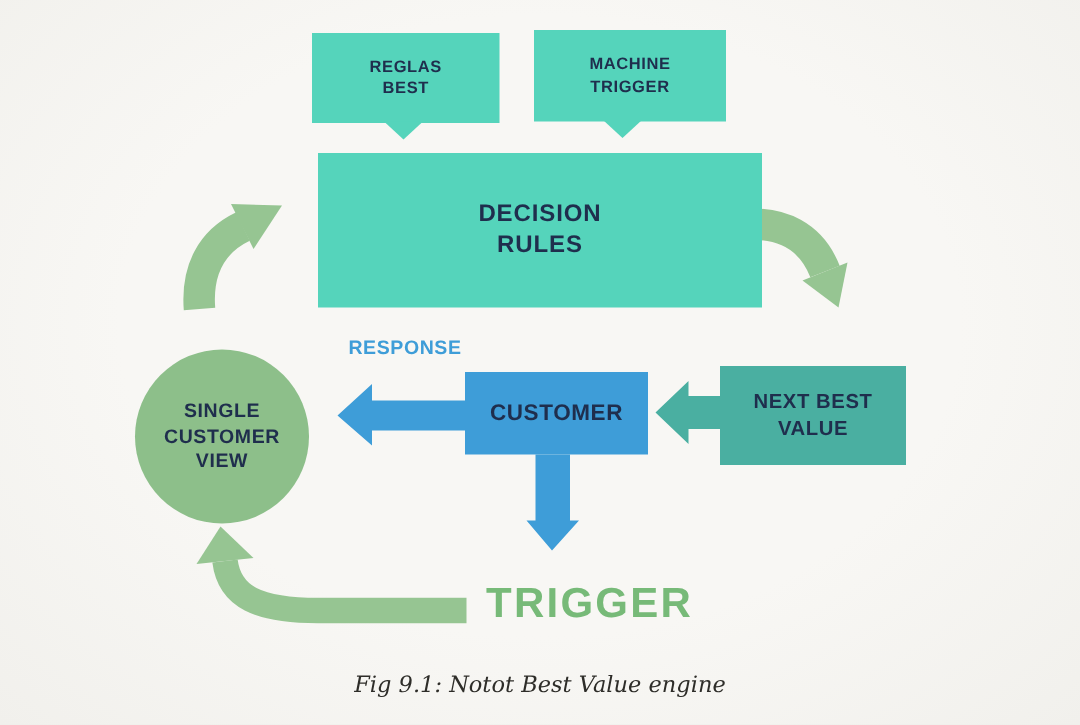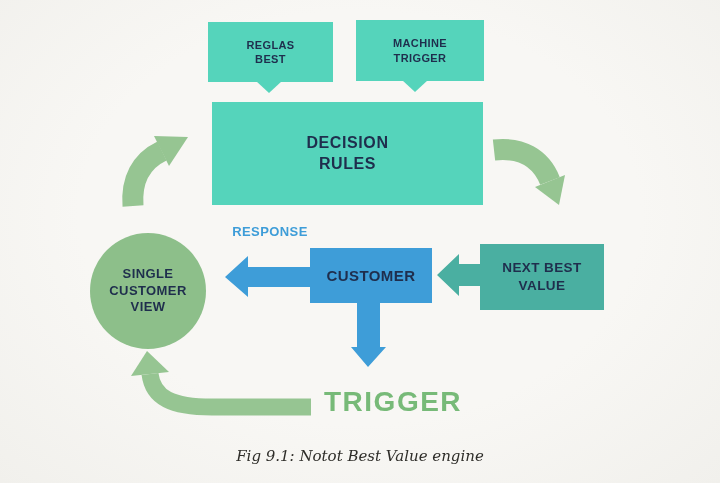--- a/index.html
+++ b/index.html
@@ -37,21 +37,21 @@
     border-right: 13px solid transparent;
     border-top: 12px solid #55d4bb;
   }
   .pointer-reglas { left: 256px; top: 81px; }
   .pointer-ml     { left: 402px; top: 80px; }
 
   .node-reglas   { left: 208px; top: 22px;  width: 125px; height: 60px; }
   .node-ml       { left: 356px; top: 20px;  width: 128px; height: 61px; }
 
   .node-decision {
-    left: 212px; top: 102px; width: 271px; height: 103px;
+    left: 212px; top: 102px; width: 296px; height: 103px;
     background: #55d4bb;
     font-size: 16px; letter-spacing: 0.6px;
   }
 
   .node-scv {
     left: 90px; top: 233px; width: 116px; height: 116px;
     background: #8dbf8a;
     border-radius: 50%;
     font-size: 13px;
   }

